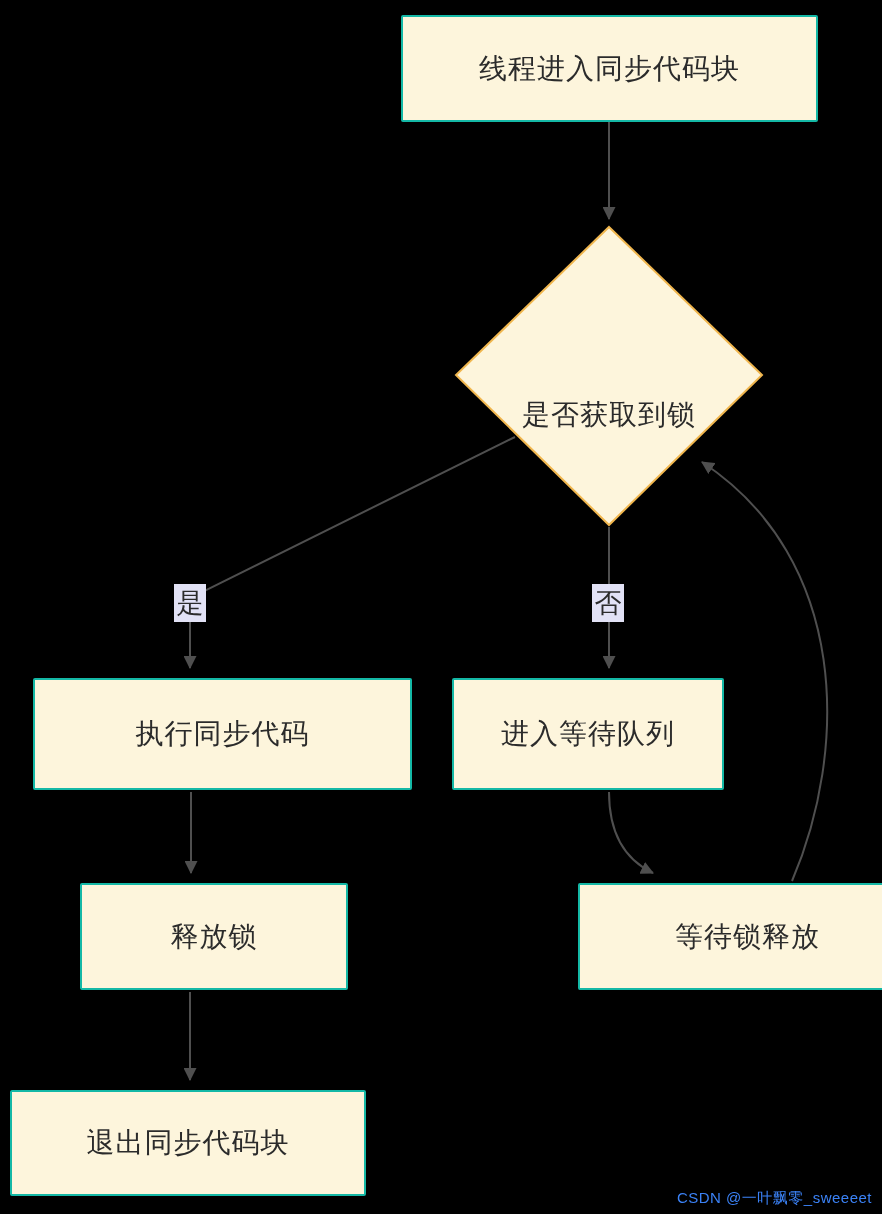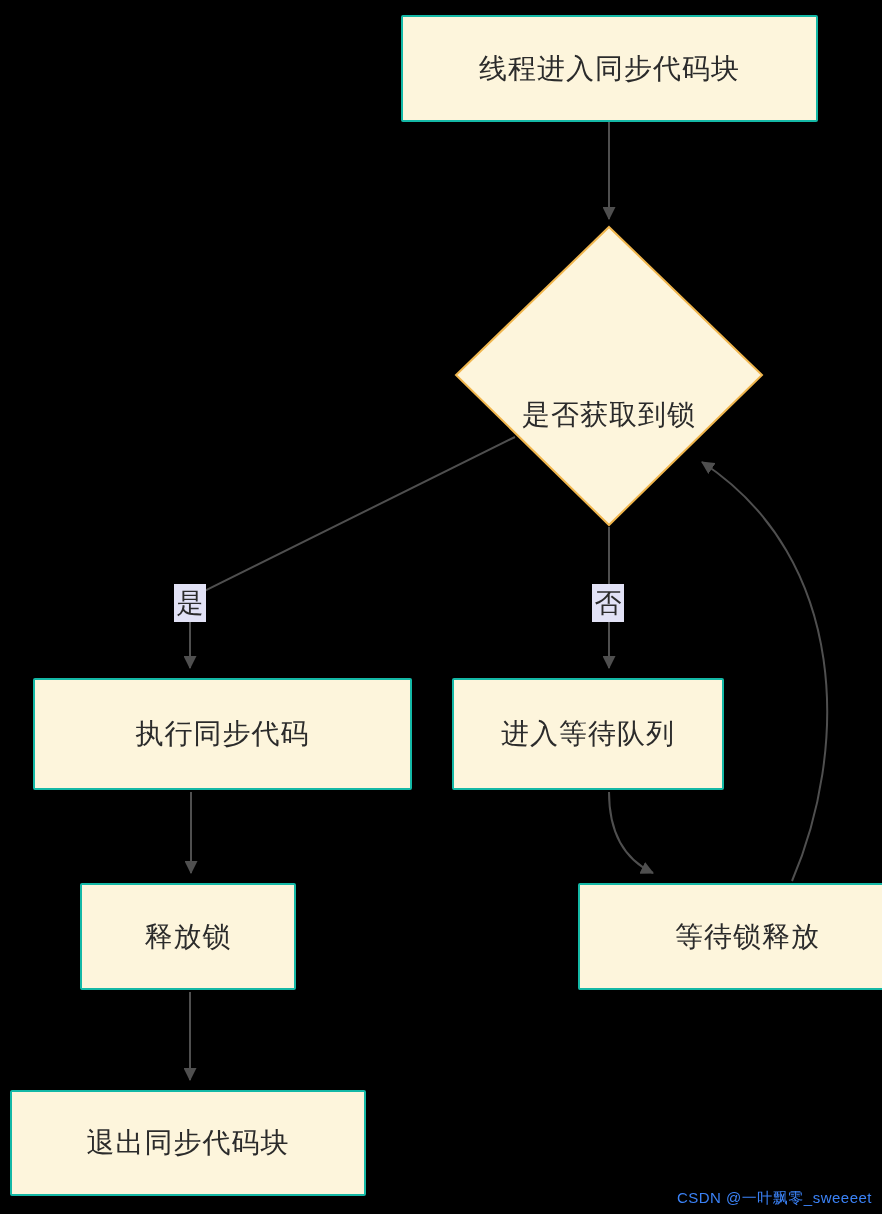--- a/index.html
+++ b/index.html
@@ -109,21 +109,21 @@
   </div>
 
   <div class="node" style="left:33px; top:678px; width:379px; height:112px;">
     <span>执行同步代码</span>
   </div>
 
   <div class="node" style="left:452px; top:678px; width:272px; height:112px;">
     <span>进入等待队列</span>
   </div>
 
-  <div class="node" style="left:80px; top:883px; width:216px; height:107px;">
+  <div class="node" style="left:80px; top:883px; width:268px; height:107px;">
     <span>释放锁</span>
   </div>
 
   <div class="node" style="left:578px; top:883px; width:339px; height:107px;">
     <span>等待锁释放</span>
   </div>
 
   <div class="node" style="left:10px; top:1090px; width:356px; height:106px;">
     <span>退出同步代码块</span>
   </div>

